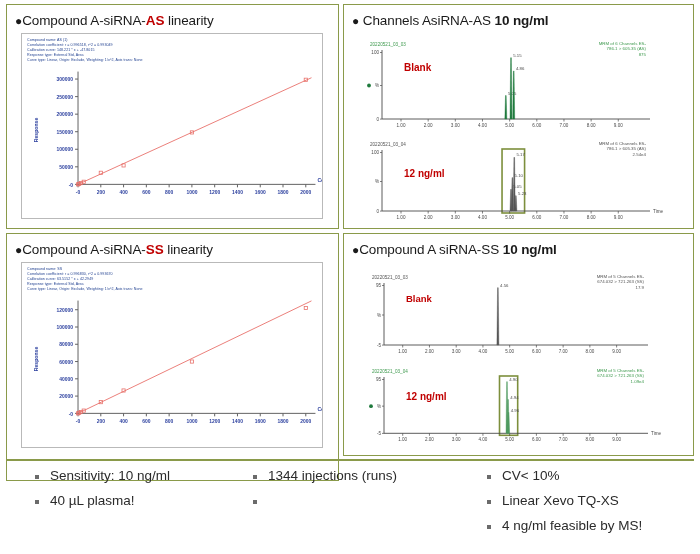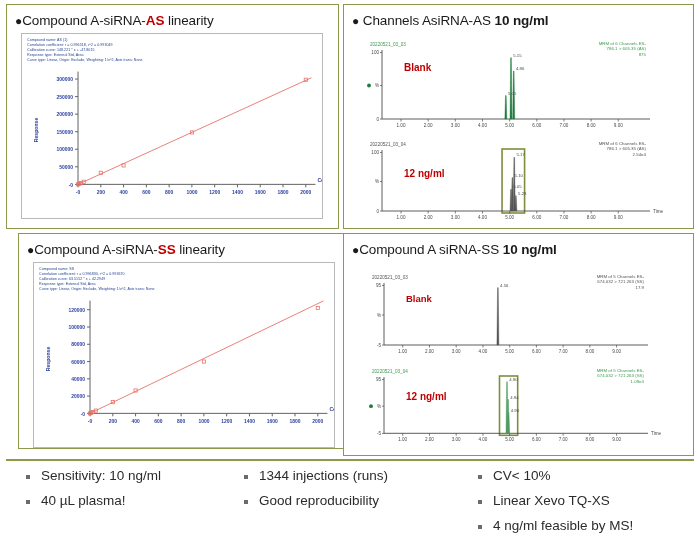--- a/index.html
+++ b/index.html
@@ -14,21 +14,21 @@
 
   
   .quad-wrap { position:absolute; left:6px; top:4px; width:688px; height:452px; }
   .panel {
     position:absolute;
     border:1.5px solid #8a9a4a;
     background:#ffffff;
   }
   .p-tl { left:0;    top:0;    width:333px; height:225px; }
   .p-tr { left:337px;top:0;    width:351px; height:225px; }
-  .p-bl { left:12px;    top:229px;width:333px; height:216px;padding-left:24px; }
+  .p-bl { left:0;    top:229px;width:333px; height:248px;padding-left:24px; }
   .p-br { left:337px;top:229px;width:351px; height:223px; border-color:#8a9a4a; }
 
   .bottom-rule { position:absolute; left:6px; top:459px; width:688px; height:0;
                  border-top:2px solid #8a9a4a; }
 
   
   .head {
     position:absolute; left:8px; top:8px;
     font-size:13.5px; color:#1a1a1a; white-space:nowrap;
     letter-spacing:-0.1px;
@@ -50,21 +50,21 @@
   }
   .calib-text div { white-space:nowrap; }
 
   .plot { position:absolute; left:0; top:0; width:100%; height:100%; }
 
   
   .chrom { position:absolute; left:6px; top:26px; width:340px; height:192px; }
   .chrom-br { position:absolute; left:6px; top:30px; width:340px; height:186px; }
 
   
-  .summary { position:absolute; left:4px; top:468px; width:571px; height:86px; }
+  .summary { position:absolute; left:13px; top:468px; width:571px; height:86px; }
   .col { position:absolute; top:0; }
   .c1 { left:22px;  width:215px; }
   .c2 { left:240px; width:225px;text-align:right; }
   .c3 { left:474px; width:220px; }
   .bullet-row { display:flex; align-items:flex-start; margin-bottom:9px; }
   .sq {
     width:4px; height:4px; background:#6b6b6b; margin-top:7px;
     margin-right:11px; flex:0 0 auto;
   }
   .bullet-txt { font-size:13.5px; color:#2b2b2b; line-height:16px; white-space:nowrap; }
@@ -396,21 +396,20 @@
           <span class="bullet-txt">40 µL plasma!</span>
         </div>
       </div>
     <div class="col c2" id="sum-col-1">
         <div class="bullet-row">
           <span class="sq"></span>
           <span class="bullet-txt">1344 injections (runs)</span>
         </div>
         <div class="bullet-row">
           <span class="sq"></span>
-          <span class="bullet-txt">Good reproducibility</span>
         </div>
       </div>
     <div class="col c3" id="sum-col-2">
         <div class="bullet-row">
           <span class="sq"></span>
           <span class="bullet-txt">CV&lt; 10%</span>
         </div>
         <div class="bullet-row">
           <span class="sq"></span>
           <span class="bullet-txt">Linear Xevo TQ-XS</span>

